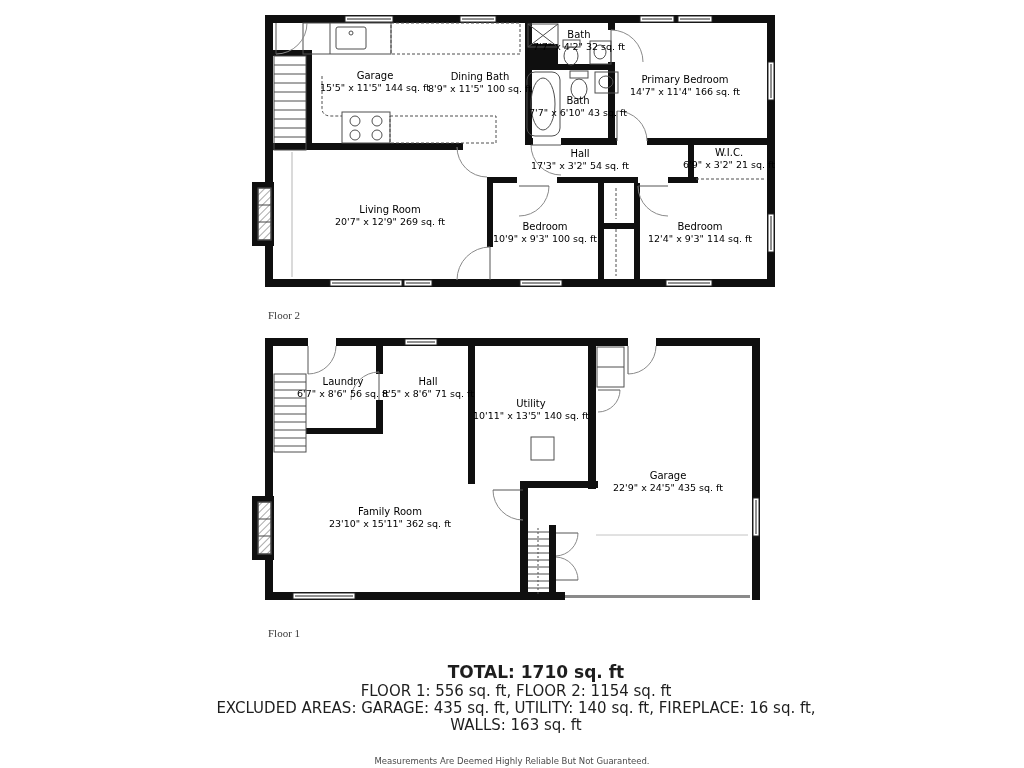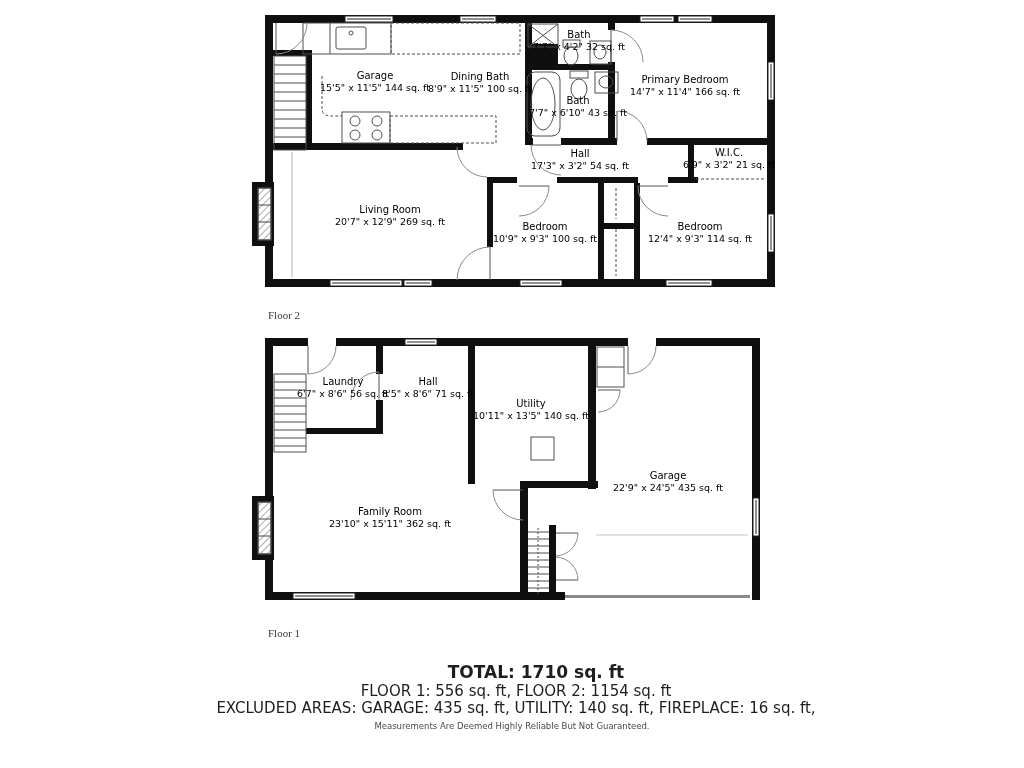--- a/index.html
+++ b/index.html
@@ -6,21 +6,21 @@
   body{width:1024px;height:768px;font-family:"DejaVu Sans","Liberation Sans",sans-serif;}
   .stage{position:relative;width:1024px;height:768px;overflow:hidden;background:#fff;}
   .plan-svg{position:absolute;left:0;top:0;}
   .room-label{position:absolute;transform:translate(-50%,-50%);text-align:center;color:#000000;white-space:nowrap;}
   .room-name{font-size:10px;line-height:12px;}
   .room-dims{font-size:9.5px;line-height:12px;}
   .floor-tag{position:absolute;font-size:11px;color:#3a3a3a;font-family:Liberation Serif, serif;}
   .summary{position:absolute;left:0;right:0;top:661px;text-align:center;color:#1e1e1e;}
   .summary .total{font-size:17px;font-weight:bold;line-height:22px;margin-left:48px;}
   .summary .line{font-size:15px;line-height:17px;margin-left:8px;}
-  .summary .disclaimer{font-size:8.5px;color:#4a4a4a;margin-top:4px;}
+  .summary .disclaimer{font-size:8.5px;color:#4a4a4a;margin-top:22px;}
 </style>
 </head>
 <body>
 
 <div class="stage">
 
   <svg class="plan-svg" width="1024" height="768" viewBox="0 0 1024 768">
     <defs>
       <pattern id="hatch" width="5" height="5" patternUnits="userSpaceOnUse" patternTransform="rotate(45)">
         <line x1="0" y1="0" x2="0" y2="5" stroke="#555" stroke-width="1"></line>
@@ -283,16 +283,17 @@
     <div class="room-dims">23'10" x 15'11" 362 sq. ft</div>
   </div>
 
   <div class="floor-tag" style="left:268px;top:309px">Floor 2</div>
   <div class="floor-tag" style="left:268px;top:627px">Floor 1</div>
 
   <div class="summary">
     <div class="total">TOTAL: 1710 sq. ft</div>
     <div class="line">FLOOR 1: 556 sq. ft, FLOOR 2: 1154 sq. ft</div>
     <div class="line">EXCLUDED AREAS: GARAGE: 435 sq. ft, UTILITY: 140 sq. ft, FIREPLACE: 16 sq. ft,</div>
+    <div class="line">WALLS: 163 sq. ft</div>
     <div class="disclaimer">Measurements Are Deemed Highly Reliable But Not Guaranteed.</div>
   </div>
 
 </div>
 
 </body></html>

